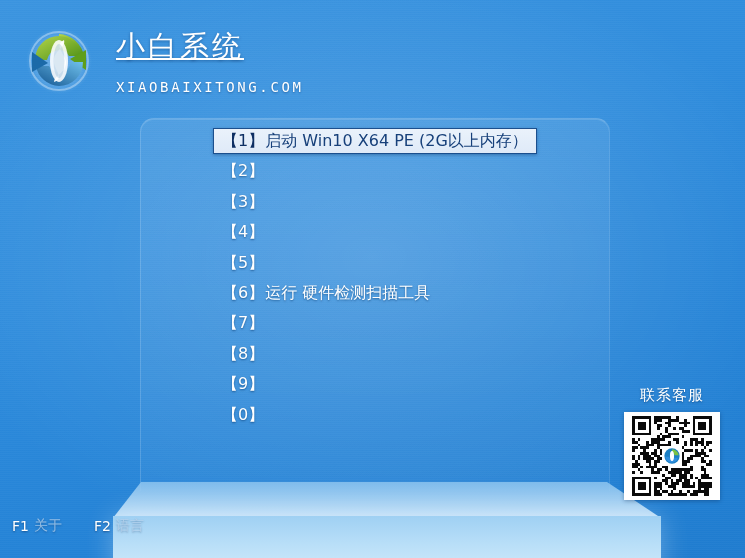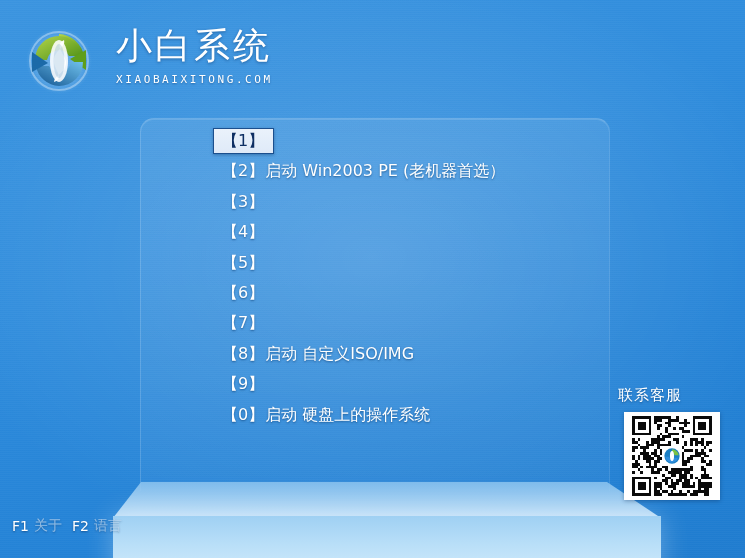--- a/index.html
+++ b/index.html
@@ -42,26 +42,27 @@
     position:absolute;left:113px;top:48px;width:548px;height:110px;
     background:linear-gradient(180deg,#9fd0f3 0%,#b9dff8 26%,#cfe9fb 52%,#aed7f5 80%,#8cc6ef 100%);
     box-shadow:0 0 26px rgba(255,255,255,0.30);
   }
 
   
   .logo{position:absolute;left:24px;top:22px;width:260px;height:78px;}
   .logo-mark{position:absolute;left:0;top:4px;width:70px;height:70px;}
   .logo-text{position:absolute;left:92px;top:4px;}
   .logo-cn{
-    font-size:36px;line-height:40px;color:#ffffff;letter-spacing:3px;
+    font-size:29px;line-height:40px;color:#ffffff;letter-spacing:3px;
     font-family:"DejaVu Sans","Liberation Sans",sans-serif;font-weight:500;
     text-shadow:0 1px 3px rgba(0,40,90,0.45);
+    text-decoration:underline;
   }
   .logo-en{
-    margin-top:7px;font-size:11px;letter-spacing:2.6px;color:#ffffff;
+    margin-top:13px;font-size:14px;letter-spacing:2.6px;color:#ffffff;
     font-family:"DejaVu Sans Mono","Liberation Mono",monospace;
     text-shadow:0 1px 2px rgba(0,40,90,0.40);
   }
 
   
   .menu{position:absolute;left:213px;top:128px;width:330px;}
   .menu-item{
     position:relative;height:26px;margin-bottom:4.4px;
     display:flex;align-items:center;
     padding:0 8px;border:1px solid transparent;
@@ -75,21 +76,21 @@
   .menu-item.selected{
     background:linear-gradient(180deg,#eaf2fb 0%,#dfeaf8 100%);
     border:1px solid #1b4f8e;
     color:#17407a;
     text-shadow:none;
     box-shadow:0 1px 3px rgba(0,35,80,0.35);
   }
   .menu-item.selected .idx{color:#0e2f63;}
 
   
-  .contact{position:absolute;left:618px;top:386px;width:108px;text-align:left;}
+  .contact{position:absolute;left:618px;top:386px;width:108px;text-align:center;}
   .contact-title{
     font-size:15px;color:#ffffff;letter-spacing:1px;
     font-family:"DejaVu Sans","Liberation Sans",sans-serif;
     text-shadow:0 1px 2px rgba(0,45,95,0.5);
   }
   .qr-wrap{
     position:relative;margin:7px auto 0;width:96px;height:88px;
     background:#ffffff;padding:0;box-sizing:border-box;
     box-shadow:0 1px 4px rgba(0,30,70,0.35);
   }
@@ -101,21 +102,21 @@
   }
 
   
   .hints{
     position:absolute;left:0;top:508px;width:745px;height:28px;
     display:flex;align-items:center;justify-content:space-between;
     padding:0 12px;box-sizing:border-box;
     font-size:14px;font-family:"DejaVu Sans","Liberation Sans",sans-serif;
     pointer-events:none;
   }
-  .hint-group{display:flex;align-items:center;gap:10px;margin-top:8px;}
+  .hint-group{display:flex;align-items:center;gap:32px;margin-top:8px;}
   .hint{display:flex;align-items:center;gap:5px;white-space:nowrap;}
   .hint .key{color:#ffffff;text-shadow:0 1px 2px rgba(0,40,90,0.55);font-weight:400;}
   .hint .lab{color:rgba(190,215,240,0.72);text-shadow:0 1px 2px rgba(0,40,90,0.35);}
 </style>
 </head>
 <body>
 
 <div id="screen">
 
   <div class="panel"></div>
@@ -165,50 +166,49 @@
     </svg>
     <div class="logo-text">
       <div class="logo-cn">小白系统</div>
       <div class="logo-en">XIAOBAIXITONG.COM</div>
     </div>
   </div>
 
   <div class="menu" id="menu-list">
       <div class="menu-item selected">
         <span class="idx">【1】</span>
+        <span>启动 Win10 X64 PE (2G以上内存）</span>
       </div>
       <div class="menu-item">
         <span class="idx">【2】</span>
-        <span>启动 Win2003 PE (老机器首选）</span>
       </div>
       <div class="menu-item">
         <span class="idx">【3】</span>
       </div>
       <div class="menu-item">
         <span class="idx">【4】</span>
       </div>
       <div class="menu-item">
         <span class="idx">【5】</span>
       </div>
       <div class="menu-item">
         <span class="idx">【6】</span>
+        <span>运行 硬件检测扫描工具</span>
       </div>
       <div class="menu-item">
         <span class="idx">【7】</span>
       </div>
       <div class="menu-item">
         <span class="idx">【8】</span>
-        <span>启动 自定义ISO/IMG</span>
       </div>
       <div class="menu-item">
         <span class="idx">【9】</span>
       </div>
       <div class="menu-item">
         <span class="idx">【0】</span>
-        <span>启动 硬盘上的操作系统</span>
       </div>
     </div>
 
   <div class="contact">
     <div class="contact-title">联系客服</div>
     <div class="qr-wrap">
       <svg class="qr-canvas" viewBox="0 0 29 29" shape-rendering="crispEdges" id="qr-svg">
           <path d="M0 0h1v1h-1zM1 0h1v1h-1zM2 0h1v1h-1zM3 0h1v1h-1zM4 0h1v1h-1zM5 0h1v1h-1zM6 0h1v1h-1zM8 0h1v1h-1zM9 0h1v1h-1zM10 0h1v1h-1zM11 0h1v1h-1zM12 0h1v1h-1zM13 0h1v1h-1zM16 0h1v1h-1zM22 0h1v1h-1zM23 0h1v1h-1zM24 0h1v1h-1zM25 0h1v1h-1zM26 0h1v1h-1zM27 0h1v1h-1zM28 0h1v1h-1zM0 1h1v1h-1zM6 1h1v1h-1zM8 1h1v1h-1zM9 1h1v1h-1zM10 1h1v1h-1zM13 1h1v1h-1zM14 1h1v1h-1zM15 1h1v1h-1zM16 1h1v1h-1zM19 1h1v1h-1zM22 1h1v1h-1zM28 1h1v1h-1zM0 2h1v1h-1zM2 2h1v1h-1zM3 2h1v1h-1zM4 2h1v1h-1zM6 2h1v1h-1zM8 2h1v1h-1zM12 2h1v1h-1zM13 2h1v1h-1zM17 2h1v1h-1zM18 2h1v1h-1zM19 2h1v1h-1zM20 2h1v1h-1zM22 2h1v1h-1zM24 2h1v1h-1zM25 2h1v1h-1zM26 2h1v1h-1zM28 2h1v1h-1zM0 3h1v1h-1zM2 3h1v1h-1zM3 3h1v1h-1zM4 3h1v1h-1zM6 3h1v1h-1zM9 3h1v1h-1zM10 3h1v1h-1zM13 3h1v1h-1zM19 3h1v1h-1zM22 3h1v1h-1zM24 3h1v1h-1zM25 3h1v1h-1zM26 3h1v1h-1zM28 3h1v1h-1zM0 4h1v1h-1zM2 4h1v1h-1zM3 4h1v1h-1zM4 4h1v1h-1zM6 4h1v1h-1zM9 4h1v1h-1zM12 4h1v1h-1zM15 4h1v1h-1zM17 4h1v1h-1zM18 4h1v1h-1zM22 4h1v1h-1zM24 4h1v1h-1zM25 4h1v1h-1zM26 4h1v1h-1zM28 4h1v1h-1zM0 5h1v1h-1zM6 5h1v1h-1zM12 5h1v1h-1zM18 5h1v1h-1zM19 5h1v1h-1zM20 5h1v1h-1zM22 5h1v1h-1zM28 5h1v1h-1zM0 6h1v1h-1zM1 6h1v1h-1zM2 6h1v1h-1zM3 6h1v1h-1zM4 6h1v1h-1zM5 6h1v1h-1zM6 6h1v1h-1zM10 6h1v1h-1zM13 6h1v1h-1zM14 6h1v1h-1zM15 6h1v1h-1zM16 6h1v1h-1zM22 6h1v1h-1zM23 6h1v1h-1zM24 6h1v1h-1zM25 6h1v1h-1zM26 6h1v1h-1zM27 6h1v1h-1zM28 6h1v1h-1zM9 7h1v1h-1zM11 7h1v1h-1zM12 7h1v1h-1zM13 7h1v1h-1zM18 7h1v1h-1zM0 8h1v1h-1zM2 8h1v1h-1zM7 8h1v1h-1zM8 8h1v1h-1zM9 8h1v1h-1zM10 8h1v1h-1zM11 8h1v1h-1zM15 8h1v1h-1zM16 8h1v1h-1zM21 8h1v1h-1zM22 8h1v1h-1zM23 8h1v1h-1zM25 8h1v1h-1zM0 9h1v1h-1zM1 9h1v1h-1zM5 9h1v1h-1zM7 9h1v1h-1zM8 9h1v1h-1zM9 9h1v1h-1zM13 9h1v1h-1zM16 9h1v1h-1zM19 9h1v1h-1zM21 9h1v1h-1zM23 9h1v1h-1zM24 9h1v1h-1zM25 9h1v1h-1zM27 9h1v1h-1zM28 9h1v1h-1zM2 10h1v1h-1zM5 10h1v1h-1zM6 10h1v1h-1zM7 10h1v1h-1zM9 10h1v1h-1zM10 10h1v1h-1zM11 10h1v1h-1zM12 10h1v1h-1zM13 10h1v1h-1zM19 10h1v1h-1zM21 10h1v1h-1zM23 10h1v1h-1zM25 10h1v1h-1zM27 10h1v1h-1zM0 11h1v1h-1zM1 11h1v1h-1zM3 11h1v1h-1zM4 11h1v1h-1zM5 11h1v1h-1zM9 11h1v1h-1zM18 11h1v1h-1zM26 11h1v1h-1zM0 12h1v1h-1zM4 12h1v1h-1zM8 12h1v1h-1zM10 12h1v1h-1zM19 12h1v1h-1zM20 12h1v1h-1zM21 12h1v1h-1zM23 12h1v1h-1zM25 12h1v1h-1zM28 12h1v1h-1zM3 13h1v1h-1zM4 13h1v1h-1zM5 13h1v1h-1zM7 13h1v1h-1zM8 13h1v1h-1zM10 13h1v1h-1zM18 13h1v1h-1zM23 13h1v1h-1zM24 13h1v1h-1zM25 13h1v1h-1zM26 13h1v1h-1zM0 14h1v1h-1zM2 14h1v1h-1zM4 14h1v1h-1zM5 14h1v1h-1zM6 14h1v1h-1zM8 14h1v1h-1zM9 14h1v1h-1zM18 14h1v1h-1zM21 14h1v1h-1zM22 14h1v1h-1zM23 14h1v1h-1zM24 14h1v1h-1zM26 14h1v1h-1zM27 14h1v1h-1zM0 15h1v1h-1zM2 15h1v1h-1zM4 15h1v1h-1zM5 15h1v1h-1zM6 15h1v1h-1zM7 15h1v1h-1zM9 15h1v1h-1zM10 15h1v1h-1zM18 15h1v1h-1zM20 15h1v1h-1zM21 15h1v1h-1zM25 15h1v1h-1zM1 16h1v1h-1zM5 16h1v1h-1zM6 16h1v1h-1zM8 16h1v1h-1zM9 16h1v1h-1zM18 16h1v1h-1zM19 16h1v1h-1zM20 16h1v1h-1zM25 16h1v1h-1zM26 16h1v1h-1zM28 16h1v1h-1zM0 17h1v1h-1zM1 17h1v1h-1zM2 17h1v1h-1zM6 17h1v1h-1zM8 17h1v1h-1zM18 17h1v1h-1zM19 17h1v1h-1zM27 17h1v1h-1zM28 17h1v1h-1zM0 18h1v1h-1zM1 18h1v1h-1zM3 18h1v1h-1zM5 18h1v1h-1zM6 18h1v1h-1zM7 18h1v1h-1zM8 18h1v1h-1zM11 18h1v1h-1zM12 18h1v1h-1zM21 18h1v1h-1zM25 18h1v1h-1zM2 19h1v1h-1zM7 19h1v1h-1zM9 19h1v1h-1zM10 19h1v1h-1zM12 19h1v1h-1zM14 19h1v1h-1zM15 19h1v1h-1zM16 19h1v1h-1zM17 19h1v1h-1zM18 19h1v1h-1zM19 19h1v1h-1zM20 19h1v1h-1zM21 19h1v1h-1zM25 19h1v1h-1zM26 19h1v1h-1zM0 20h1v1h-1zM3 20h1v1h-1zM7 20h1v1h-1zM8 20h1v1h-1zM9 20h1v1h-1zM13 20h1v1h-1zM14 20h1v1h-1zM15 20h1v1h-1zM16 20h1v1h-1zM17 20h1v1h-1zM19 20h1v1h-1zM20 20h1v1h-1zM26 20h1v1h-1zM11 21h1v1h-1zM14 21h1v1h-1zM15 21h1v1h-1zM17 21h1v1h-1zM18 21h1v1h-1zM19 21h1v1h-1zM21 21h1v1h-1zM25 21h1v1h-1zM26 21h1v1h-1zM27 21h1v1h-1zM0 22h1v1h-1zM1 22h1v1h-1zM2 22h1v1h-1zM3 22h1v1h-1zM4 22h1v1h-1zM5 22h1v1h-1zM6 22h1v1h-1zM8 22h1v1h-1zM12 22h1v1h-1zM13 22h1v1h-1zM17 22h1v1h-1zM18 22h1v1h-1zM19 22h1v1h-1zM21 22h1v1h-1zM23 22h1v1h-1zM25 22h1v1h-1zM26 22h1v1h-1zM27 22h1v1h-1zM28 22h1v1h-1zM0 23h1v1h-1zM6 23h1v1h-1zM11 23h1v1h-1zM12 23h1v1h-1zM14 23h1v1h-1zM16 23h1v1h-1zM17 23h1v1h-1zM19 23h1v1h-1zM20 23h1v1h-1zM24 23h1v1h-1zM0 24h1v1h-1zM2 24h1v1h-1zM3 24h1v1h-1zM4 24h1v1h-1zM6 24h1v1h-1zM8 24h1v1h-1zM9 24h1v1h-1zM10 24h1v1h-1zM12 24h1v1h-1zM14 24h1v1h-1zM15 24h1v1h-1zM16 24h1v1h-1zM18 24h1v1h-1zM19 24h1v1h-1zM20 24h1v1h-1zM22 24h1v1h-1zM24 24h1v1h-1zM25 24h1v1h-1zM26 24h1v1h-1zM27 24h1v1h-1zM28 24h1v1h-1zM0 25h1v1h-1zM2 25h1v1h-1zM3 25h1v1h-1zM4 25h1v1h-1zM6 25h1v1h-1zM8 25h1v1h-1zM9 25h1v1h-1zM10 25h1v1h-1zM13 25h1v1h-1zM14 25h1v1h-1zM15 25h1v1h-1zM18 25h1v1h-1zM19 25h1v1h-1zM20 25h1v1h-1zM21 25h1v1h-1zM22 25h1v1h-1zM24 25h1v1h-1zM25 25h1v1h-1zM26 25h1v1h-1zM27 25h1v1h-1zM28 25h1v1h-1zM0 26h1v1h-1zM2 26h1v1h-1zM3 26h1v1h-1zM4 26h1v1h-1zM6 26h1v1h-1zM8 26h1v1h-1zM10 26h1v1h-1zM15 26h1v1h-1zM24 26h1v1h-1zM26 26h1v1h-1zM27 26h1v1h-1zM0 27h1v1h-1zM6 27h1v1h-1zM8 27h1v1h-1zM9 27h1v1h-1zM11 27h1v1h-1zM12 27h1v1h-1zM14 27h1v1h-1zM17 27h1v1h-1zM20 27h1v1h-1zM22 27h1v1h-1zM23 27h1v1h-1zM24 27h1v1h-1zM25 27h1v1h-1zM26 27h1v1h-1zM27 27h1v1h-1zM0 28h1v1h-1zM1 28h1v1h-1zM2 28h1v1h-1zM3 28h1v1h-1zM4 28h1v1h-1zM5 28h1v1h-1zM6 28h1v1h-1zM8 28h1v1h-1zM9 28h1v1h-1zM10 28h1v1h-1zM13 28h1v1h-1zM14 28h1v1h-1zM15 28h1v1h-1zM16 28h1v1h-1zM17 28h1v1h-1zM18 28h1v1h-1zM19 28h1v1h-1zM21 28h1v1h-1zM22 28h1v1h-1zM23 28h1v1h-1zM26 28h1v1h-1zM27 28h1v1h-1z" fill="#0a0a0a"></path>
         </svg>
       <div class="qr-logo">

